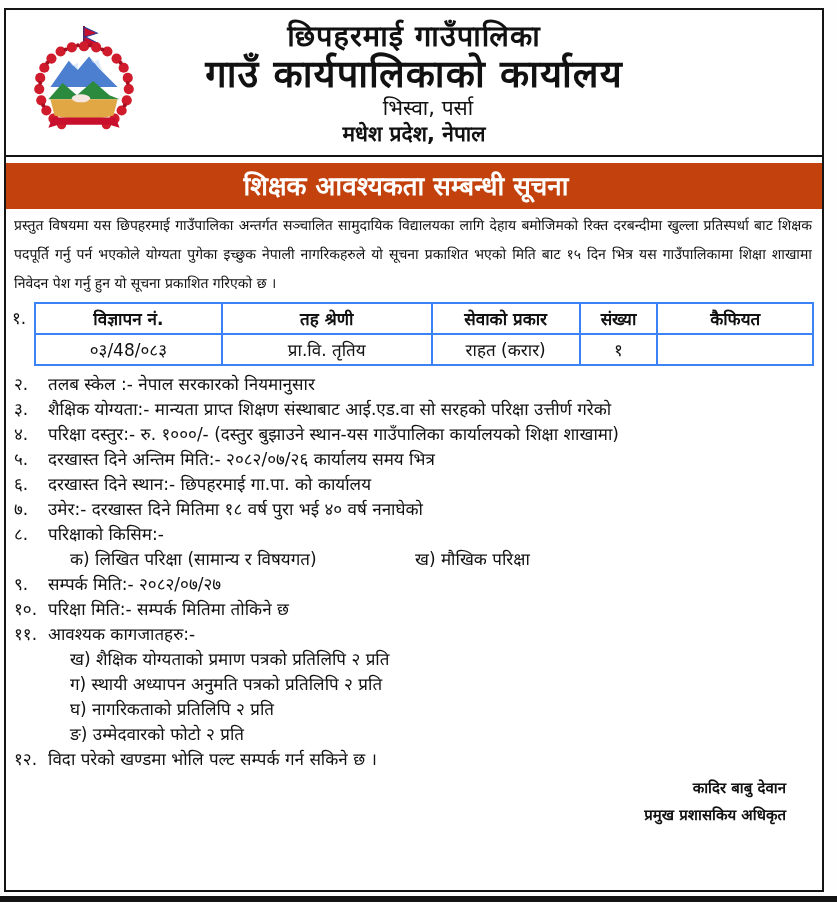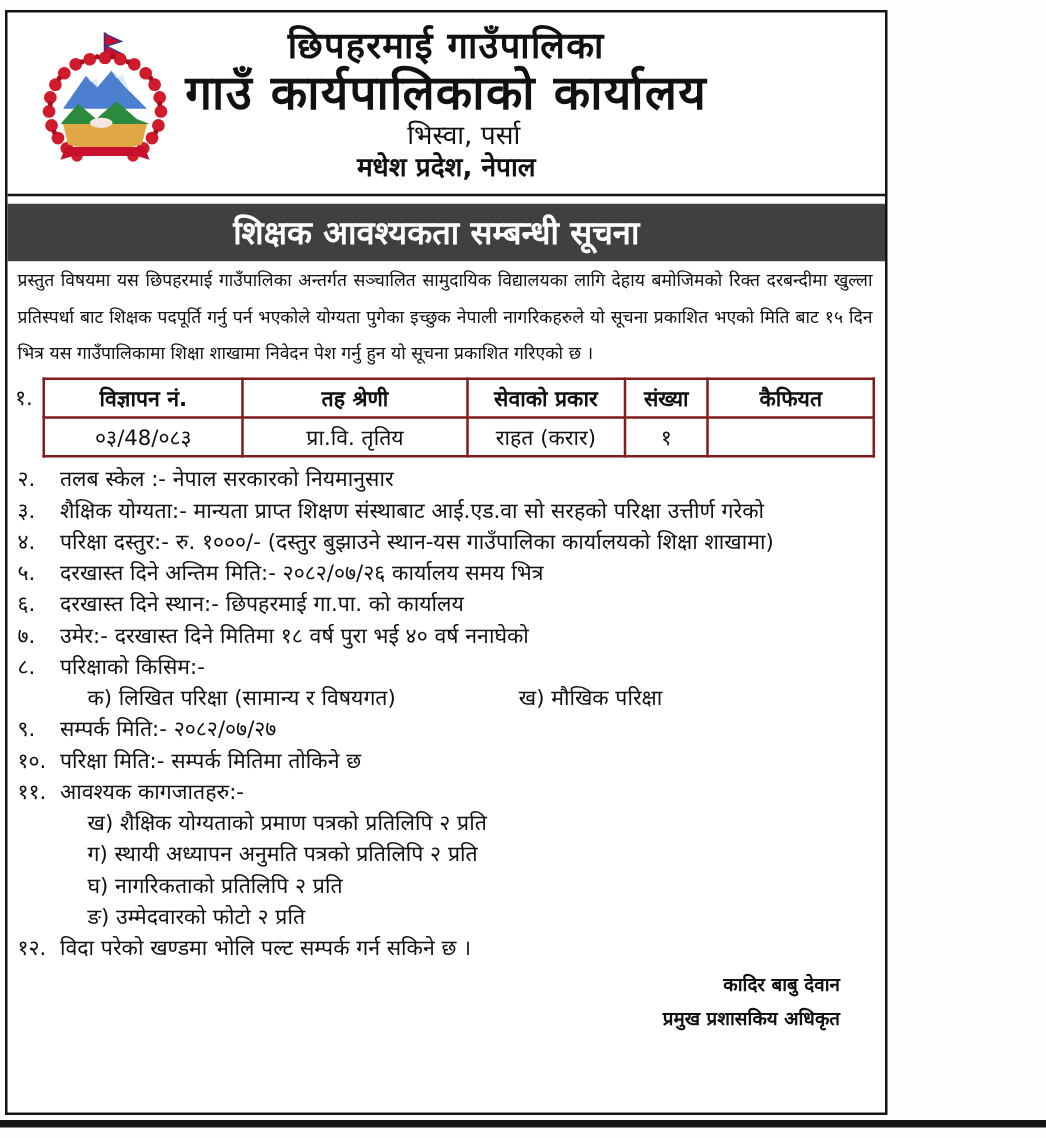--- a/index.html
+++ b/index.html
@@ -7,21 +7,21 @@
   body {
     width: 837px; height: 910px;
     font-family: "DejaVu Sans", "Liberation Sans", sans-serif;
     color: #111111;
     position: relative;
     overflow: hidden;
   }
   .page { position: absolute; inset: 0; background: #fefefe; }
   .doc {
     position: absolute; left: 4px; top: 8px;
-    width: 706px; height: 884px;
+    width: 820px; height: 884px;
     border: 2px solid #141414;
     background: #ffffff;
   }
   .bottom-rule {
     position: absolute; left: 0; top: 896px;
     width: 837px; height: 6px; background: #141414;
   }
   
   .header {
     position: relative;
@@ -34,21 +34,21 @@
     position: absolute; left: 22px; top: 14px;
     width: 112px; height: 116px;
   }
   .h-muni  { font-size: 29px; font-weight: bold; letter-spacing: 1px; }
   .h-office{ font-size: 38px; font-weight: bold; line-height: 1.08; letter-spacing: 1px; }
   .h-addr  { font-size: 21px; font-weight: normal; line-height: 1.25; padding-left: 28px; }
   .h-prov  { font-size: 21px; font-weight: bold; line-height: 1.25; }
   
   .banner {
     margin-top: 6px;
-    background: #404040; color: #ffffff;
+    background: #c2410c; color: #ffffff;
     text-align: center;
     font-size: 26px; font-weight: bold;
     padding: 4px 16px 6px 0;
   }
   
   .content { padding: 0 8px 0 6px; }
   .pubdate {
     text-align: right;
     font-weight: bold;
     font-size: 17px;
@@ -62,21 +62,21 @@
   }
   
   .table-wrap { display: flex; align-items: flex-start; margin: 4px 0 6px 0; }
   .row-no { flex: 0 0 22px; font-size: 17px; padding-top: 4px; }
   table.vac {
     flex: 1;
     border-collapse: collapse;
     font-size: 17px;
   }
   table.vac th, table.vac td {
-    border: 2px solid #7f1d1d;
+    border: 2px solid #3b82f6;
     text-align: center;
     padding: 3px 4px;
     height: 28px;
   }
   table.vac th { font-weight: bold; }
   .c1 { width: 24%; } .c2 { width: 27%; } .c3 { width: 19%; } .c4 { width: 10%; } .c5 { width: 20%; }
   
   .items { font-size: 17px; }
   .item { display: flex; line-height: 25px; }
   .item .no { flex: 0 0 36px; padding-left: 2px; }

